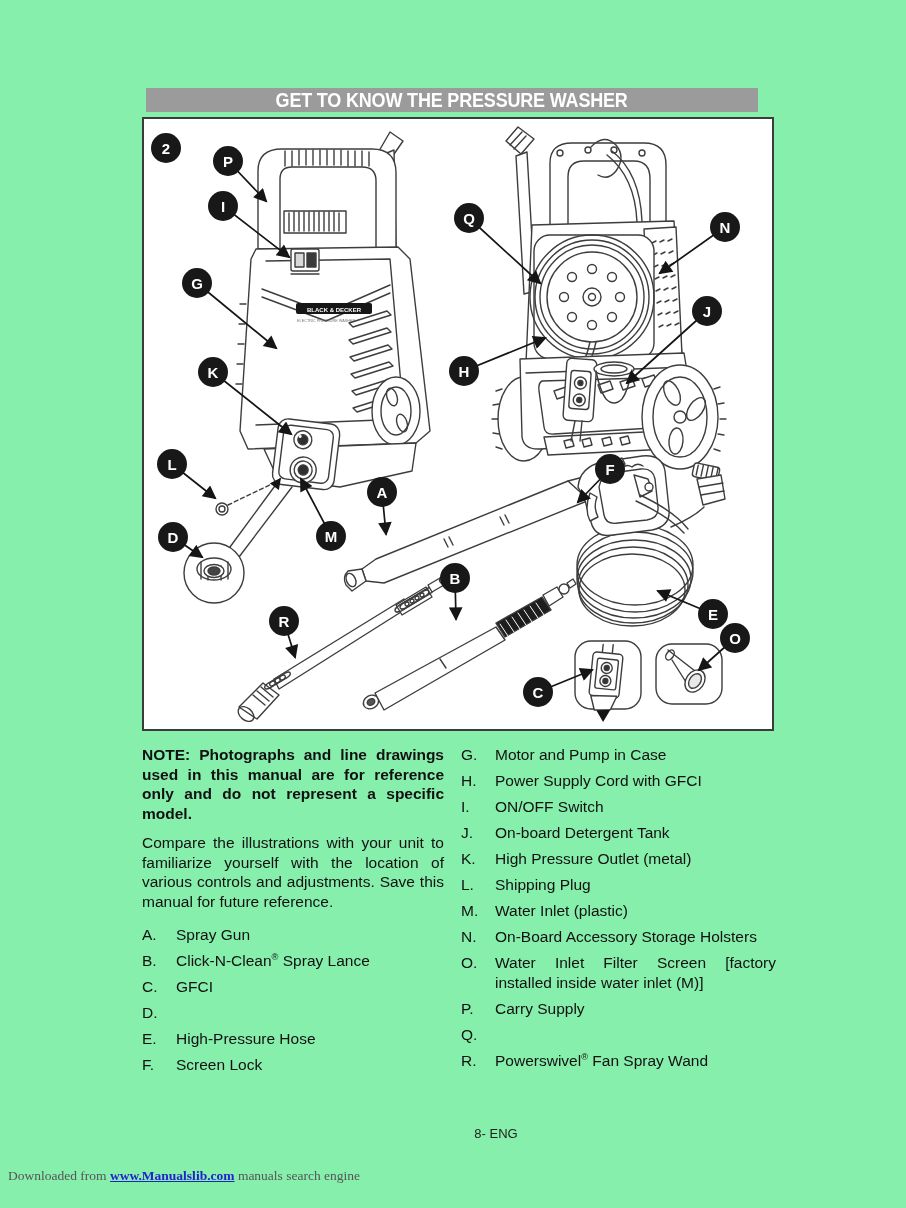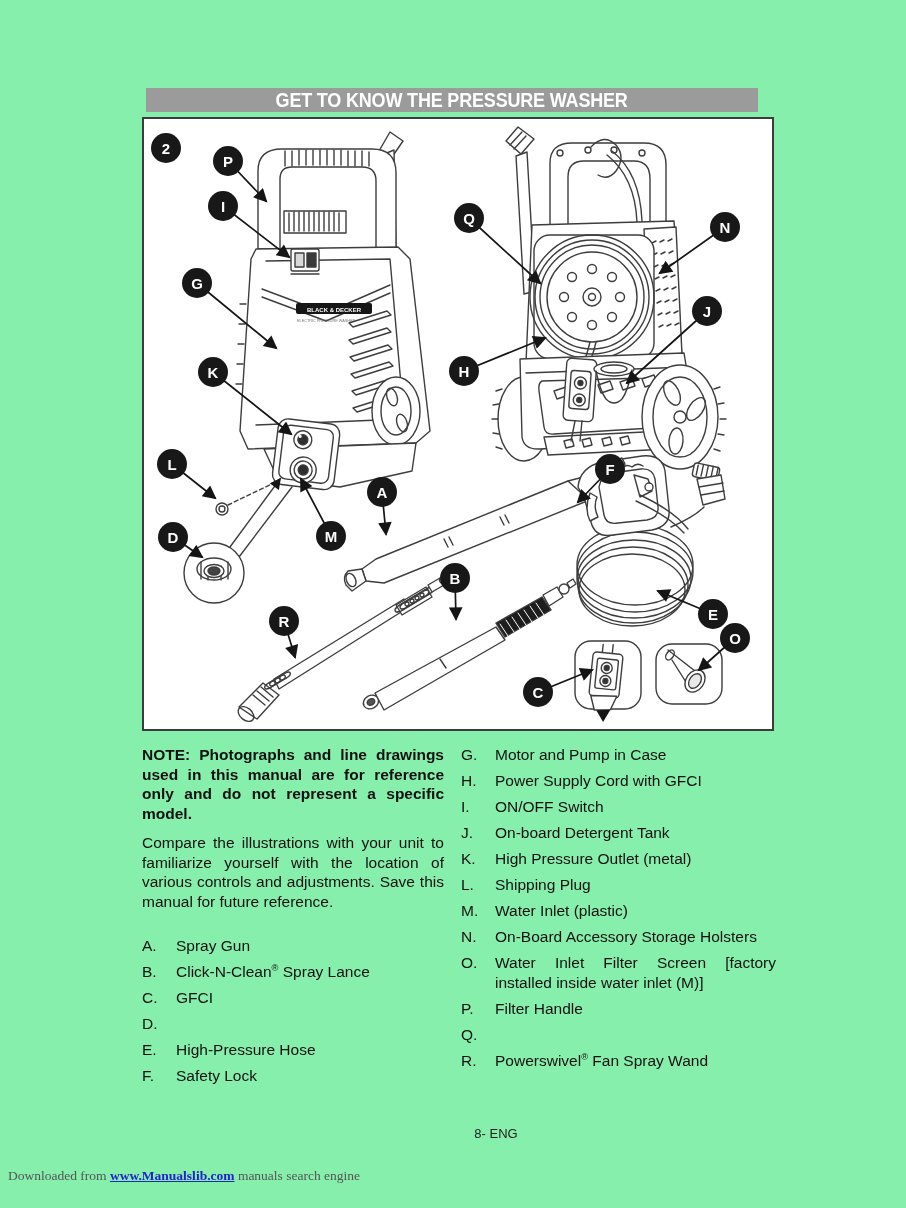--- a/index.html
+++ b/index.html
@@ -10,21 +10,21 @@
   .titlebar span{display:inline-block;font-weight:bold;font-size:20px;letter-spacing:-0.2px;
                  transform:scaleX(0.9);transform-origin:center;white-space:nowrap;}
   .figbox{position:absolute;left:142px;top:117px;width:628px;height:610px;border:2px solid #3c3c3c;background:#fff;}
   .figbox svg{position:absolute;left:0;top:0;}
   svg text{font-family:"Liberation Sans","DejaVu Sans",sans-serif;}
   .callout-letter{font-weight:bold;font-size:15px;fill:#fff;}
   .col-left{position:absolute;left:142px;top:745px;width:302px;}
   .col-right{position:absolute;left:461px;top:745px;width:315px;}
   .para{margin:0 0 9px 0;font-size:15.5px;line-height:19.5px;text-align:justify;}
   .para.bold{font-weight:bold;margin-bottom:10px;}
-  .para.last{margin-bottom:25px;}
+  .para.last{margin-bottom:14px;}
   .part{display:flex;margin-bottom:6.5px;font-size:15.5px;line-height:19.5px;}
   .pl{flex:0 0 34px;}
   .pt{flex:1;text-align:justify;}
   sup{font-size:60%;vertical-align:super;line-height:0;}
   .pagenum{position:absolute;left:0;top:1126px;width:906px;text-align:center;font-size:13px;color:#222;padding-left:43px;}
   .watermark{position:absolute;left:8px;top:1168px;font-family:"Liberation Serif","DejaVu Serif",serif;
              font-size:13.5px;color:#555;}
   .watermark a{color:#2222cc;text-decoration:underline;font-weight:bold;cursor:pointer;}
 </style>
 </head>
@@ -378,21 +378,21 @@
         </div>
         <div class="part">
           <span class="pl">D.</span>
         </div>
         <div class="part">
           <span class="pl">E.</span>
           <span class="pt">High-Pressure Hose</span>
         </div>
         <div class="part">
           <span class="pl">F.</span>
-          <span class="pt">Safety Lock</span>
+          <span class="pt">Screen Lock</span>
         </div>
       </div>
   </div>
 
   <div class="col-right">
     <div>
         <div class="part">
           <span class="pl">G.</span>
           <span class="pt">Motor and Pump in Case</span>
         </div>
@@ -423,21 +423,21 @@
         <div class="part">
           <span class="pl">N.</span>
           <span class="pt">On-Board Accessory Storage Holsters</span>
         </div>
         <div class="part">
           <span class="pl">O.</span>
           <span class="pt">Water Inlet Filter Screen [factory installed inside water inlet (M)]</span>
         </div>
         <div class="part">
           <span class="pl">P.</span>
-          <span class="pt">Filter Handle</span>
+          <span class="pt">Carry Supply</span>
         </div>
         <div class="part">
           <span class="pl">Q.</span>
         </div>
         <div class="part">
           <span class="pl">R.</span>
           <span class="pt">Powerswivel<sup>®</sup> Fan Spray Wand</span>
         </div>
       </div>
   </div>

